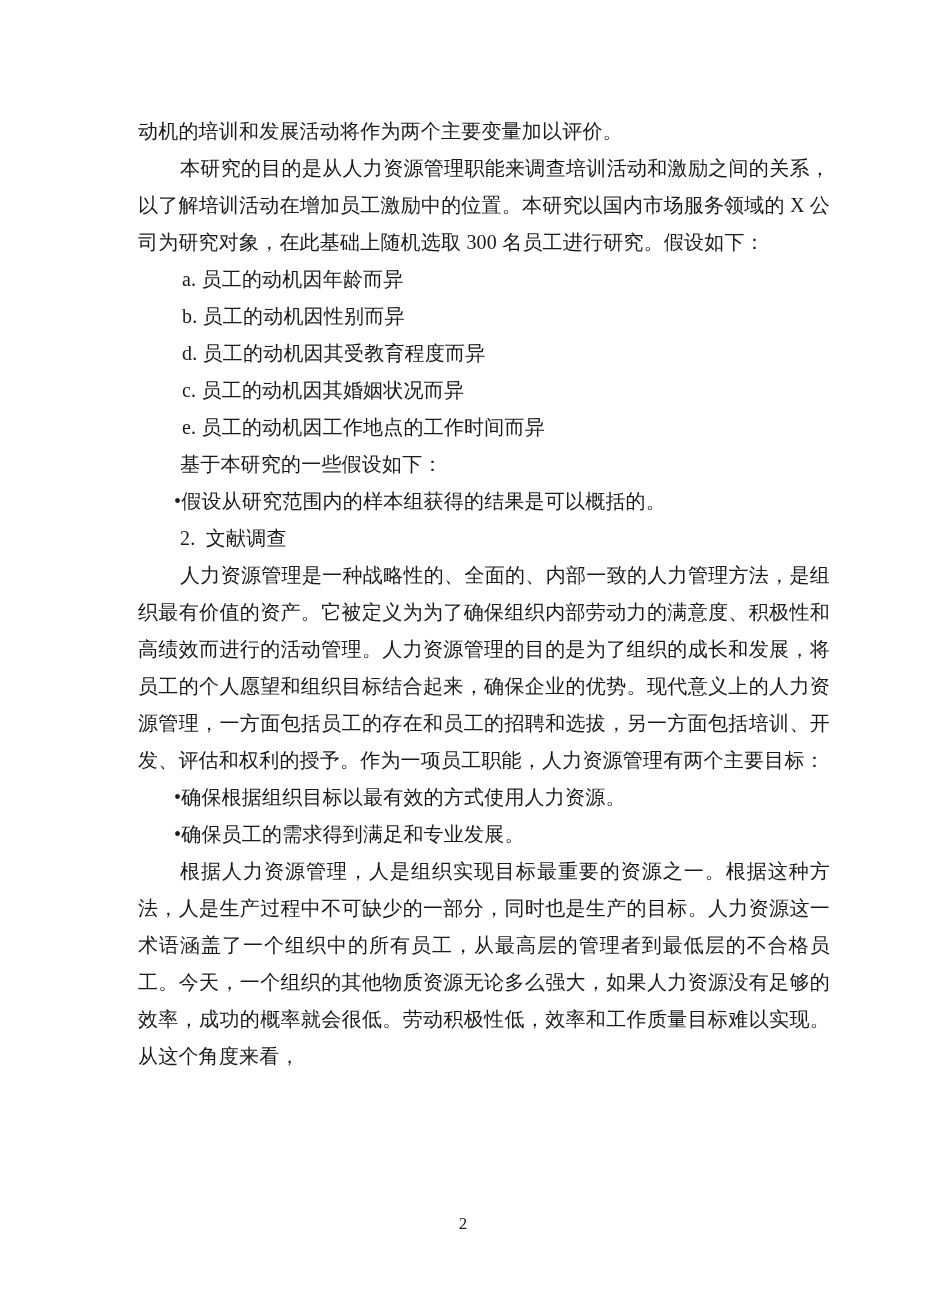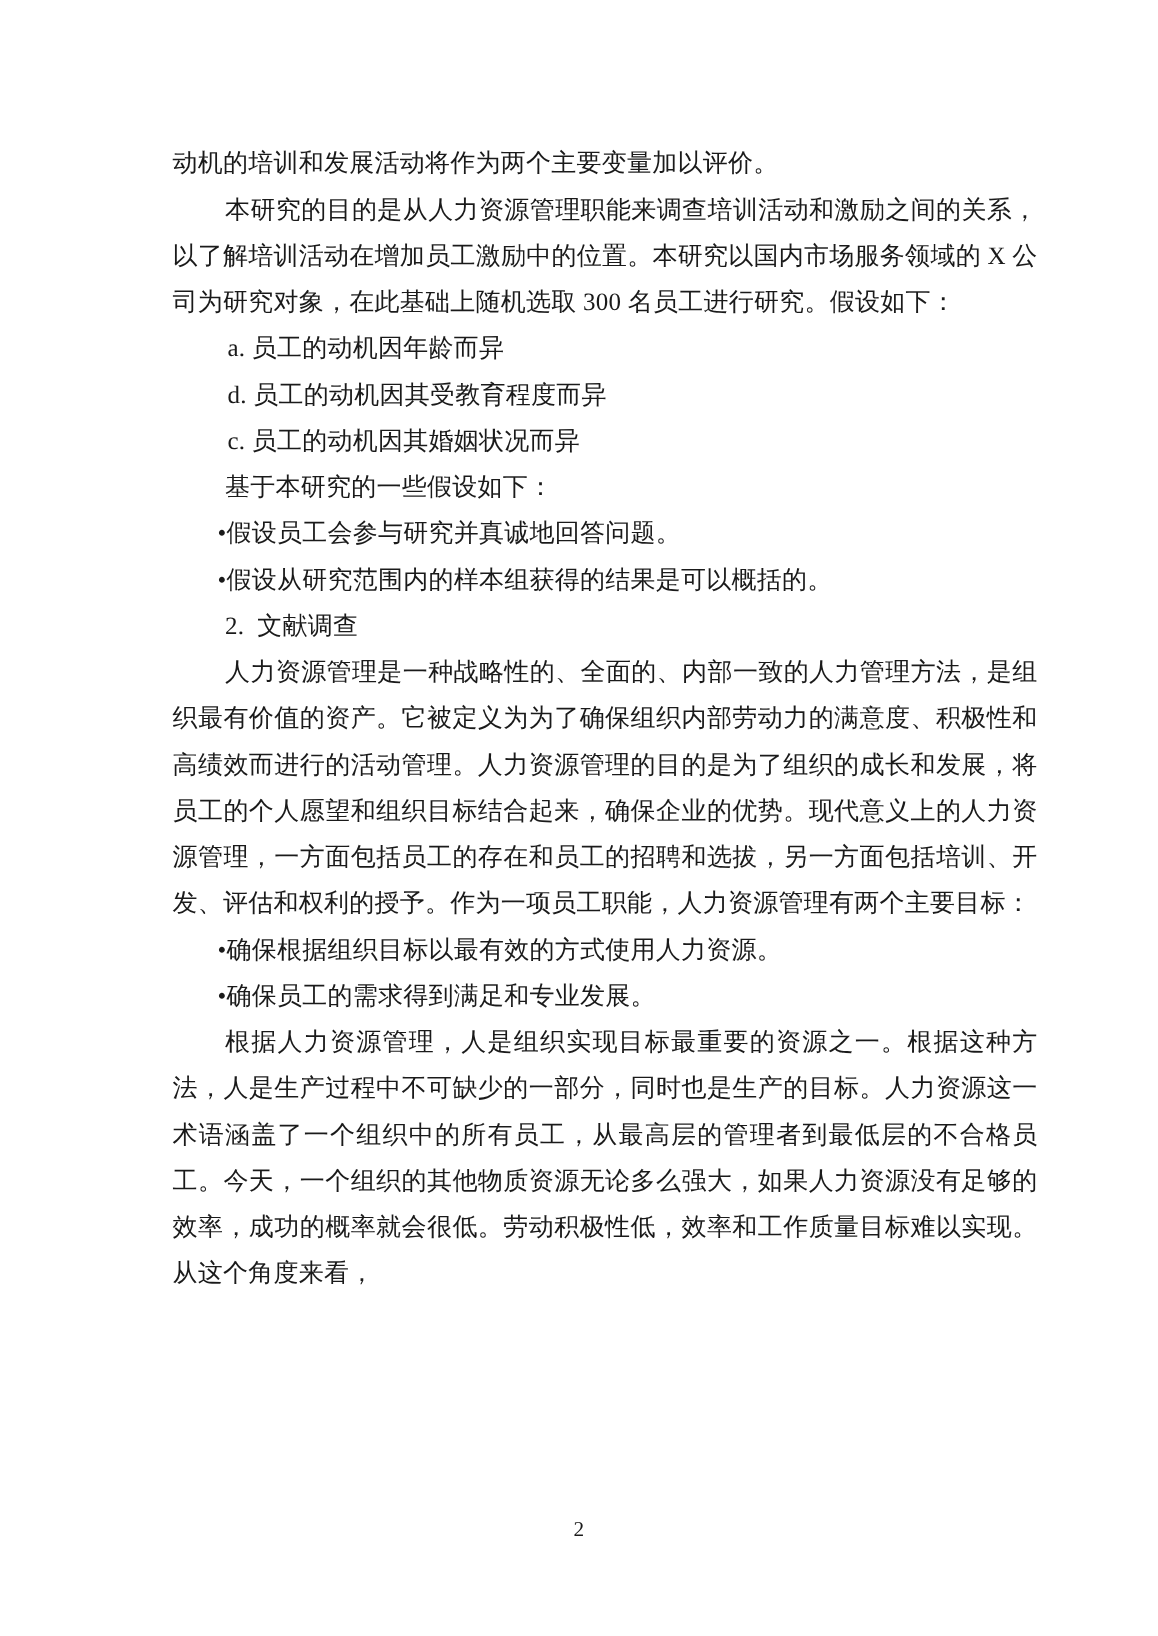--- a/index.html
+++ b/index.html
@@ -60,24 +60,25 @@
 </style>
 </head>
 <body>
 
 <div class="page">
   <div class="doc-body">
 
   <p class="block continuation">动机的培训和发展活动将作为两个主要变量加以评价。</p>
       <p class="block paragraph">本研究的目的是从人力资源管理职能来调查培训活动和激励之间的关系，以了解培训活动在增加员工激励中的位置。本研究以国内市场服务领域的 X 公司为研究对象，在此基础上随机选取 300 名员工进行研究。假设如下：</p>
       <p class="block list-item">a. 员工的动机因年龄而异</p>
+      <p class="block list-item">b. 员工的动机因性别而异</p>
       <p class="block list-item">d. 员工的动机因其受教育程度而异</p>
       <p class="block list-item">c. 员工的动机因其婚姻状况而异</p>
+      <p class="block list-item">e. 员工的动机因工作地点的工作时间而异</p>
       <p class="block paragraph">基于本研究的一些假设如下：</p>
-      <p class="block bullet">•假设员工会参与研究并真诚地回答问题。</p>
       <p class="block bullet">•假设从研究范围内的样本组获得的结果是可以概括的。</p>
       <p class="block heading">2.  文献调查</p>
       <p class="block paragraph">人力资源管理是一种战略性的、全面的、内部一致的人力管理方法，是组织最有价值的资产。它被定义为为了确保组织内部劳动力的满意度、积极性和高绩效而进行的活动管理。人力资源管理的目的是为了组织的成长和发展，将员工的个人愿望和组织目标结合起来，确保企业的优势。现代意义上的人力资源管理，一方面包括员工的存在和员工的招聘和选拔，另一方面包括培训、开发、评估和权利的授予。作为一项员工职能，人力资源管理有两个主要目标：</p>
       <p class="block bullet">•确保根据组织目标以最有效的方式使用人力资源。</p>
       <p class="block bullet">•确保员工的需求得到满足和专业发展。</p>
       <p class="block paragraph">根据人力资源管理，人是组织实现目标最重要的资源之一。根据这种方法，人是生产过程中不可缺少的一部分，同时也是生产的目标。人力资源这一术语涵盖了一个组织中的所有员工，从最高层的管理者到最低层的不合格员工。今天，一个组织的其他物质资源无论多么强大，如果人力资源没有足够的效率，成功的概率就会很低。劳动积极性低，效率和工作质量目标难以实现。从这个角度来看，</p>
     </div>
   <div class="page-number">2</div>
 </div>
 

